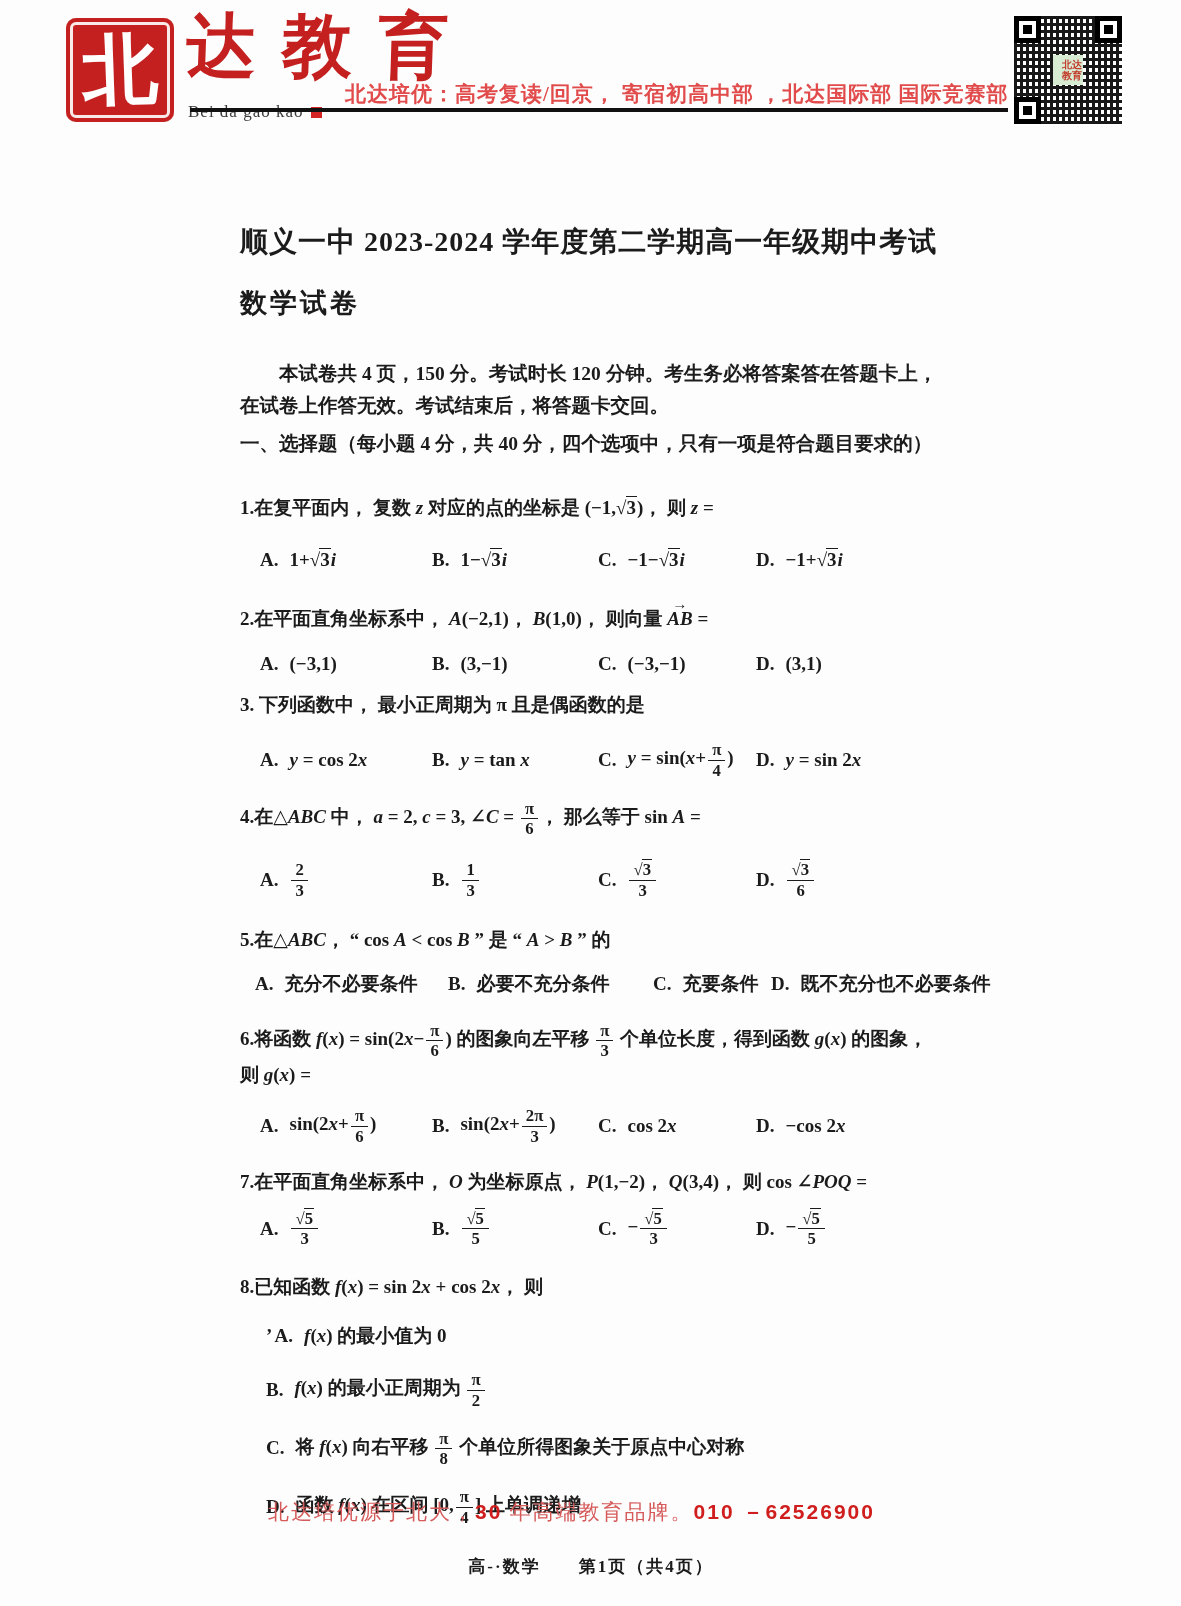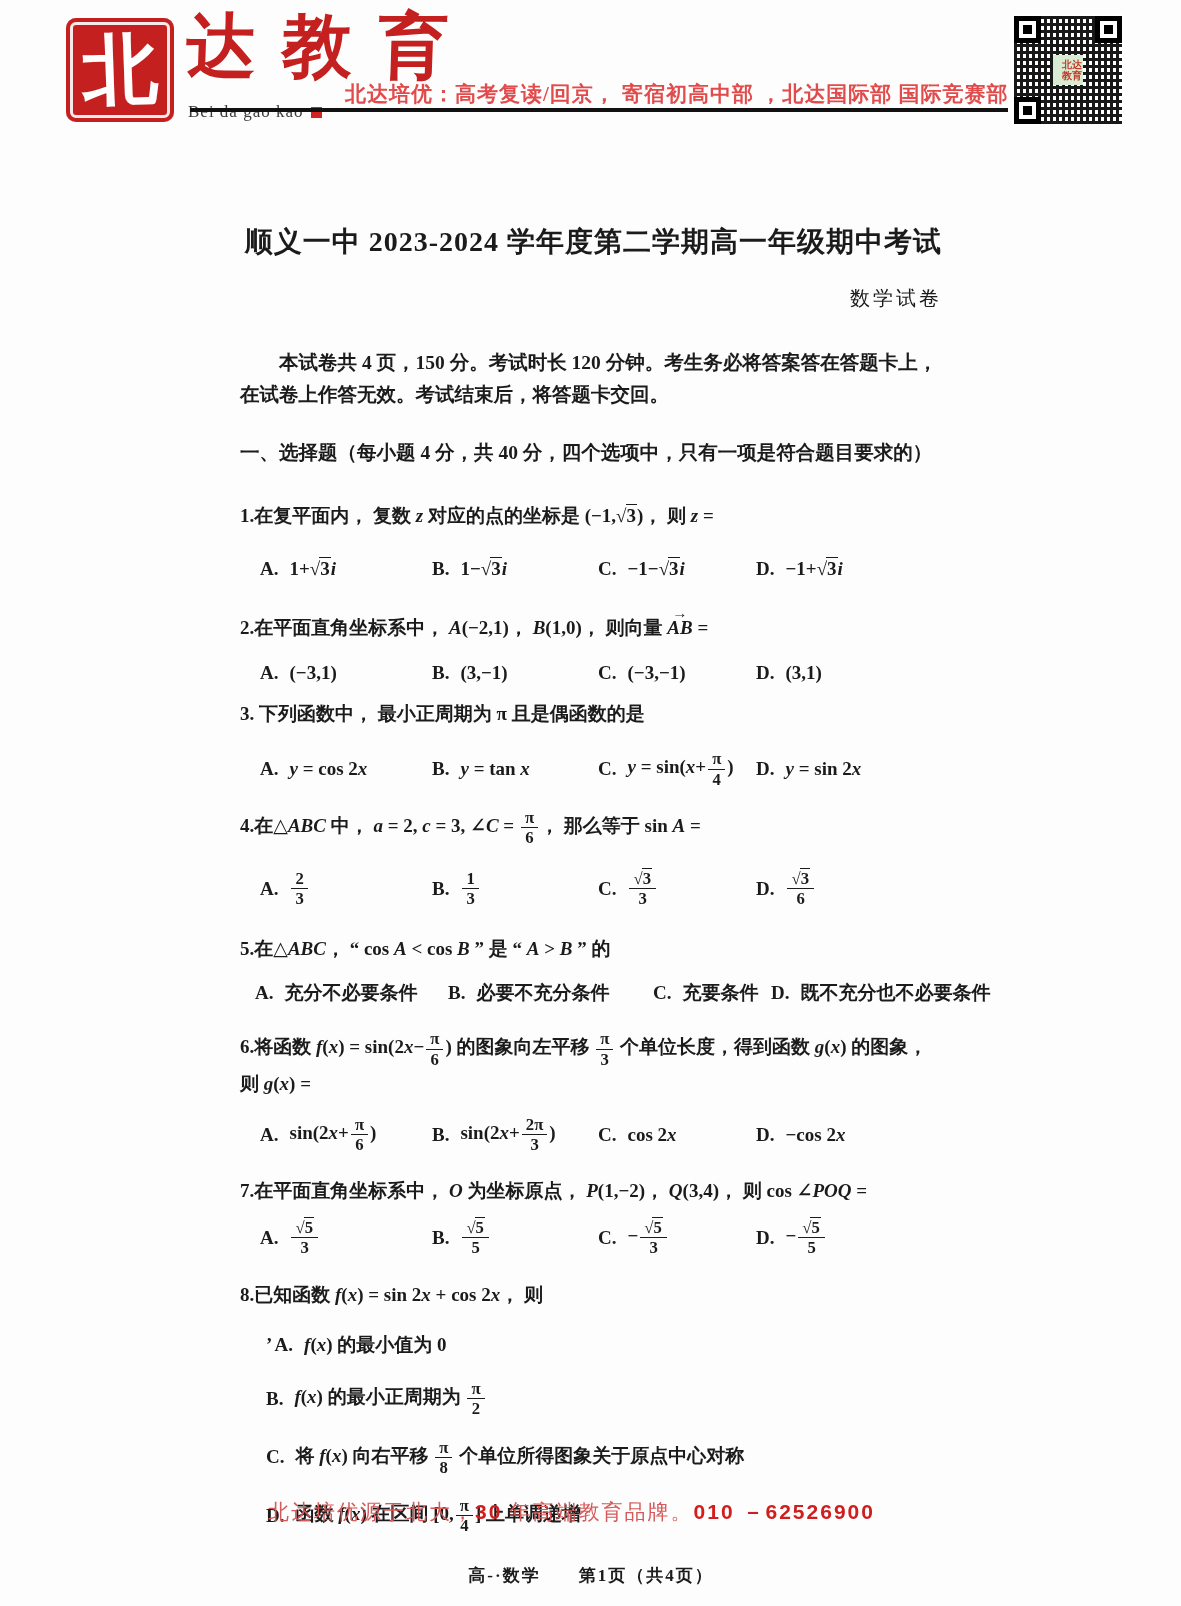--- a/index.html
+++ b/index.html
@@ -33,24 +33,24 @@
       opacity:.9; }
   .finder { position:absolute; width:27px; height:27px; border:5px solid #000; background:#fff; }
   .finder::after { content:''; position:absolute; inset:4px; background:#000; }
   .finder.tl { left:2px; top:2px; } .finder.tr { right:2px; top:2px; } .finder.bl { left:2px; bottom:2px; }
   .qr-center { position:absolute; left:41px; top:41px; width:30px; height:30px; background:#d8ecd4;
                display:flex; flex-direction:column; align-items:center; justify-content:center;
                font-size:10px; line-height:1.1; color:#c23a2a; font-weight:700;padding-left:8px; }
 
   
   .content { position:absolute; left:240px; top:220px; width:702px; font-size:19px; line-height:1.6; }
-  h1 { font-size:28px; font-weight:700; text-align:right; letter-spacing:1px; }
-  h2 { font-size:20px; font-weight:400; text-align:right; margin-top:17px; letter-spacing:3px; }
+  h1 { font-size:28px; font-weight:700; text-align:left; letter-spacing:1px; }
+  h2 { font-size:27px; font-weight:700; text-align:left; margin-top:17px; letter-spacing:3px; }
   .intro { margin-top:33px; font-size:19.5px; line-height:1.65; text-indent:2em; font-weight:600; }
-  .section-heading { margin-top:26px; font-size:19.5px; font-weight:700; }
+  .section-heading { margin-top:6px; font-size:19.5px; font-weight:700; }
 
   .question { }
   .stem { font-size:19px; font-weight:600; }
   .q1 .stem { margin-top:33px; }
   .q2 .stem { margin-top:29px; }
   .q3 .stem { margin-top:11px; }
   .q4 .stem { margin-top:19px; }
   .q5 .stem { margin-top:25px; }
   .q6 .stem { margin-top:21px; }
   .q7 .stem { margin-top:21px; }

